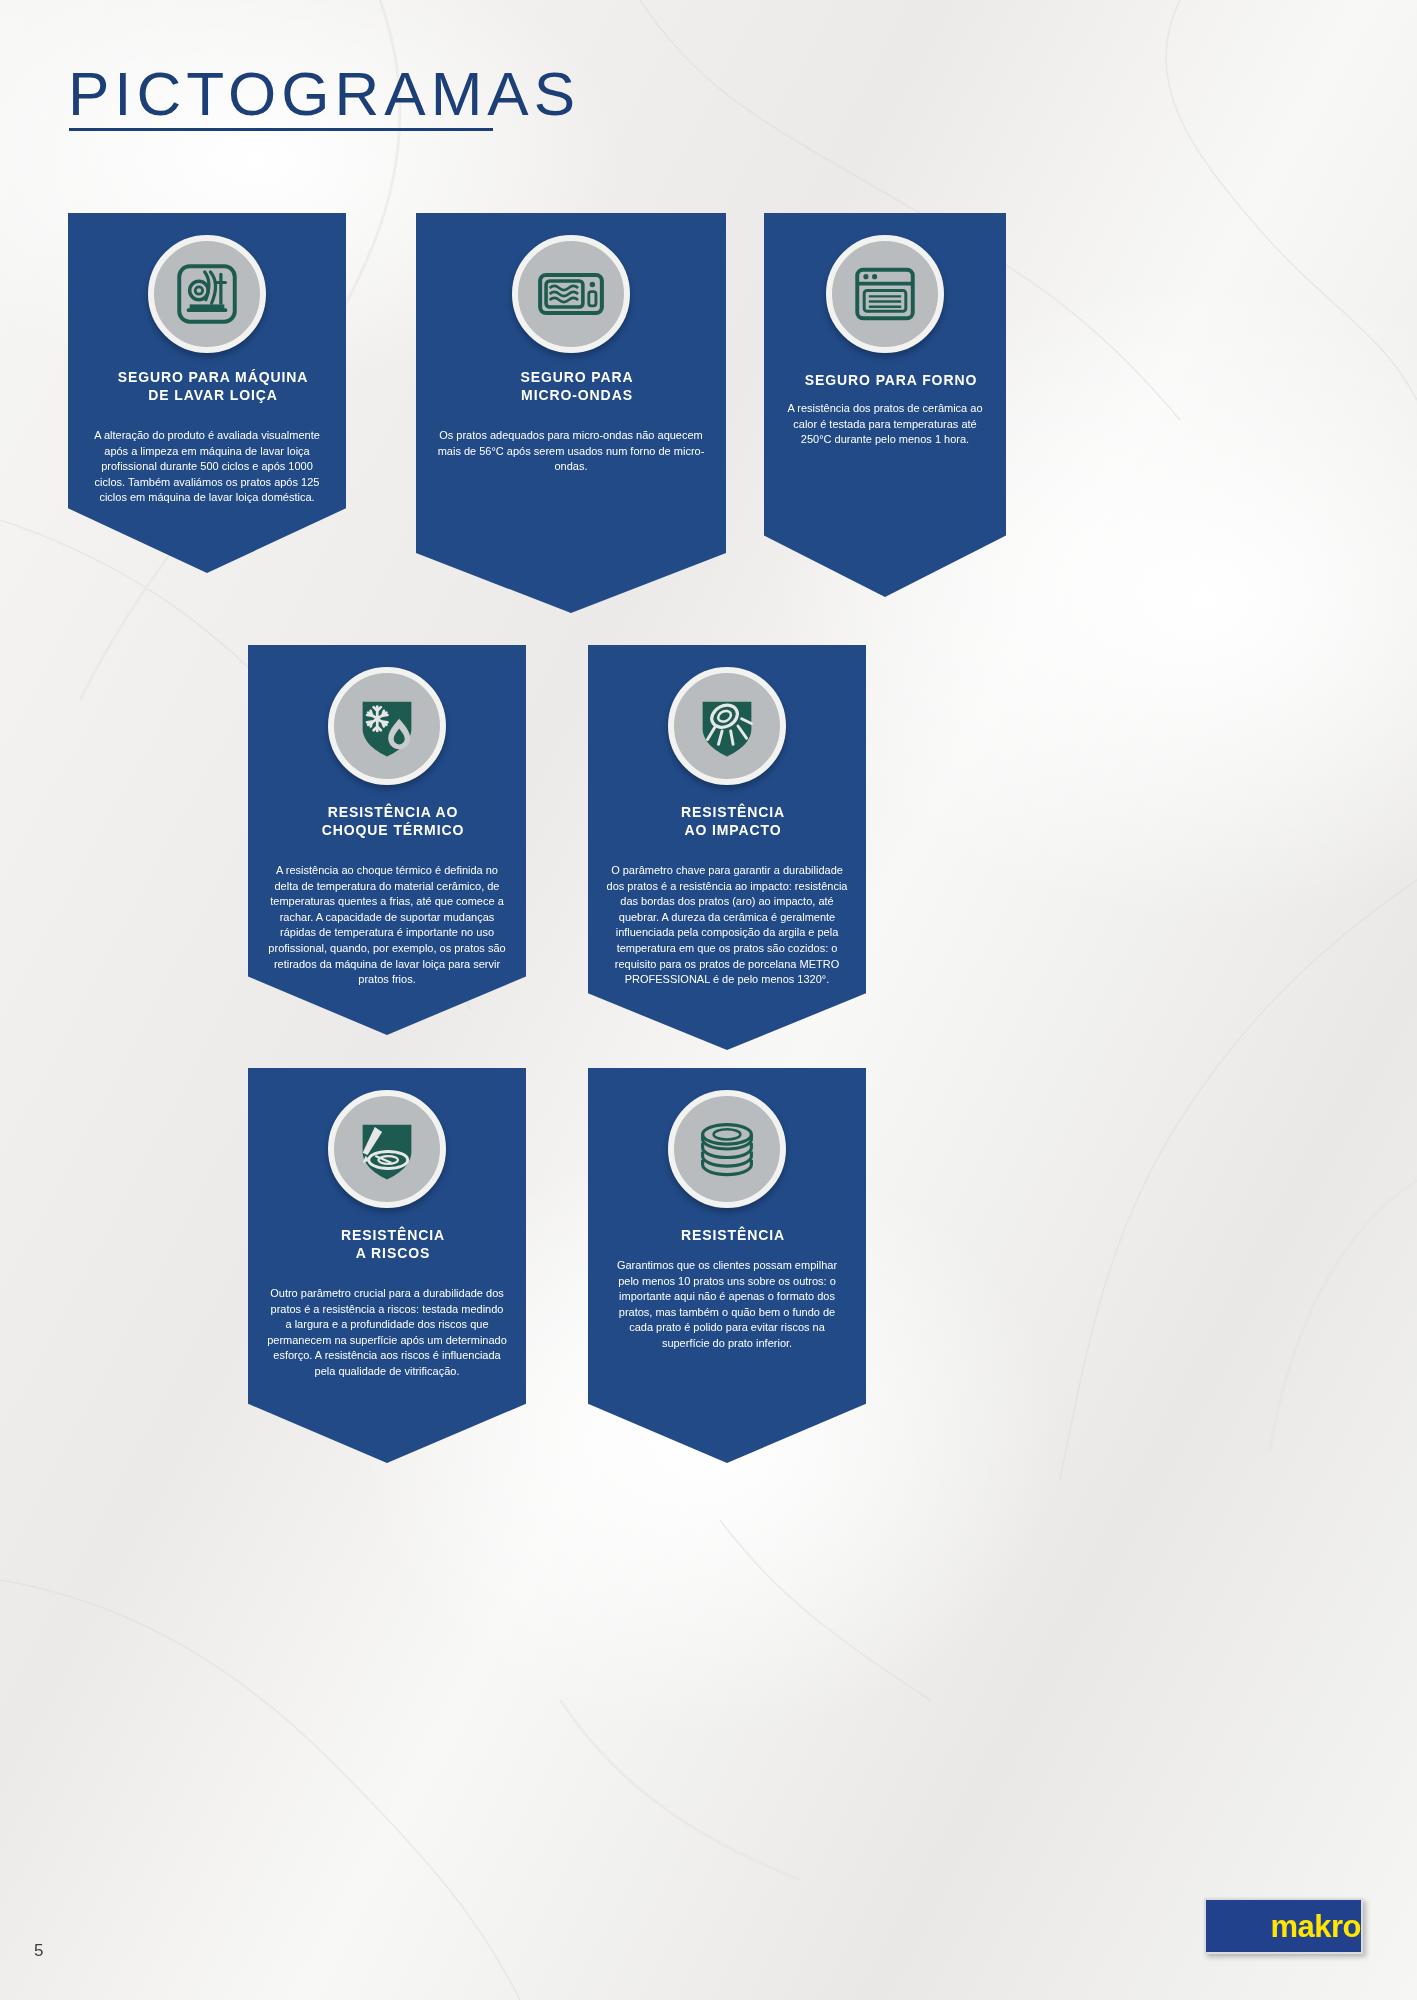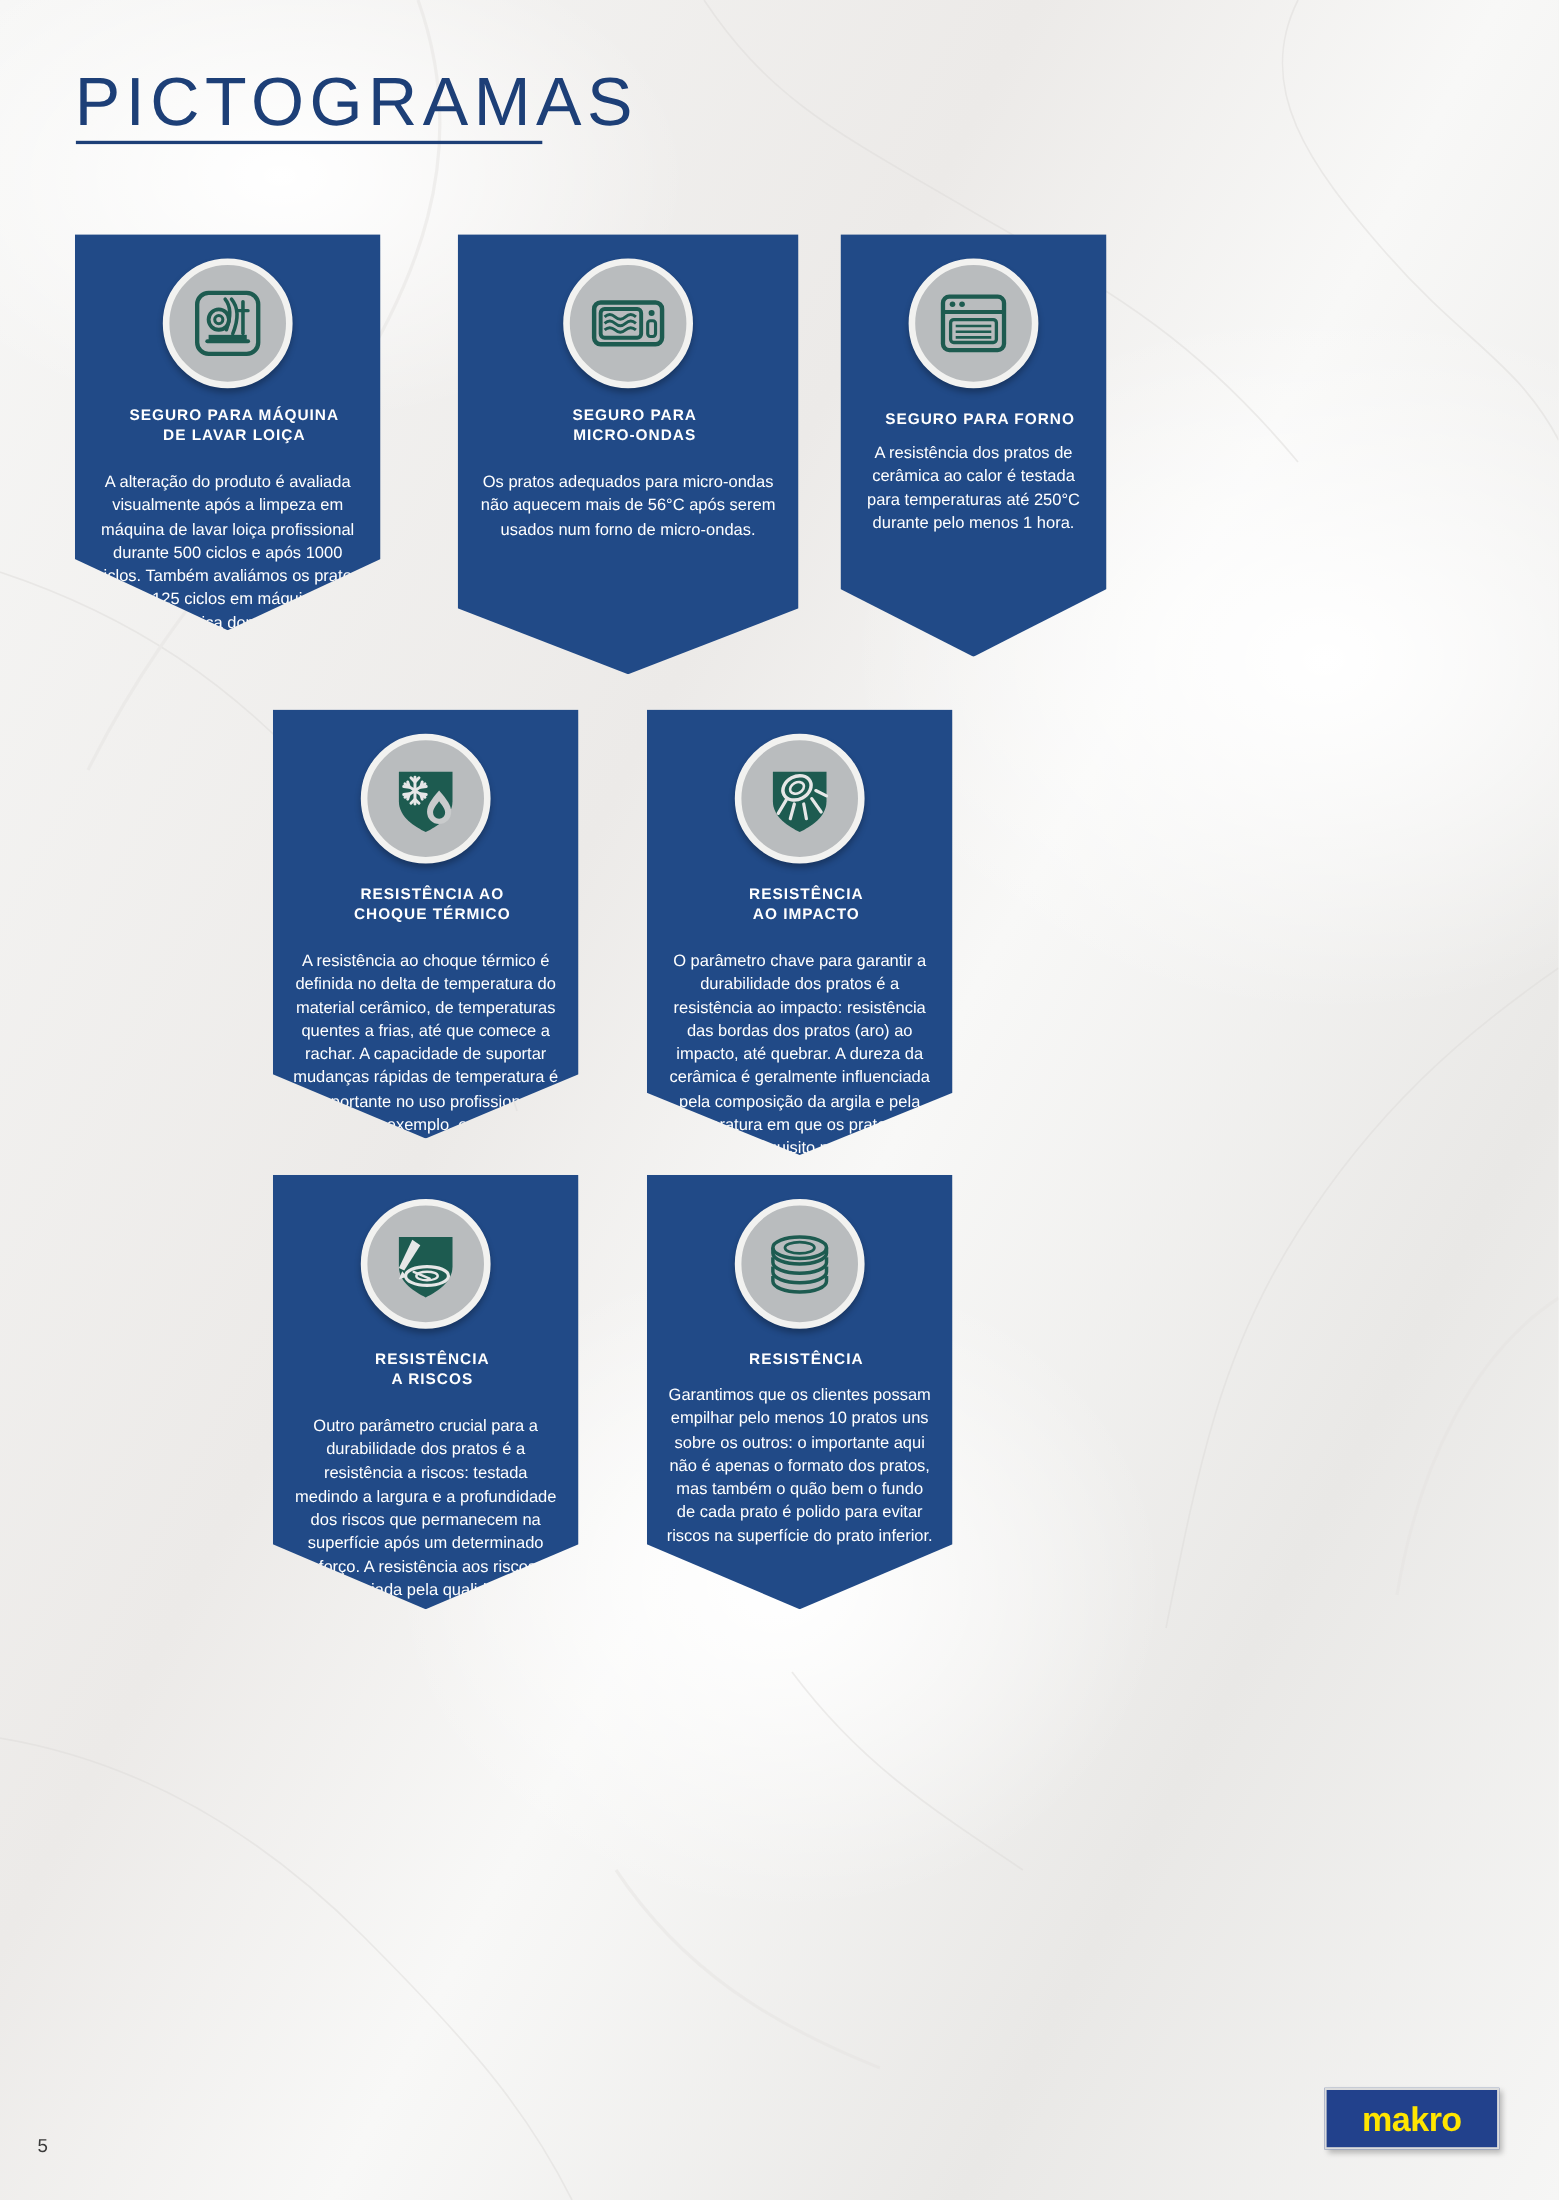--- a/index.html
+++ b/index.html
@@ -53,36 +53,36 @@
     box-shadow:0 4px 6px rgba(0,0,0,.28);
   }
   .badge svg{display:block;}
   .c-title{
     position:absolute;left:12px;right:0;
     font-size:14px;font-weight:bold;letter-spacing:.9px;
     line-height:1.32;
   }
   .c-body{
     position:absolute;left:0;right:0;
-    font-size:15px;line-height:1.42;
+    font-size:11px;line-height:1.42;
     padding:0 18px;box-sizing:border-box;
     font-weight:400;
   }
 
   
   .pagenum{
     position:absolute;left:34px;top:1941px;
     font-size:17px;color:#3a3a3a;
   }
   .logo{
     position:absolute;left:1204px;top:1898px;
     width:155px;height:52px;
     background:#22418c;
     border:2px solid #dcdcdc;
-    display:flex;align-items:center;justify-content:center;
+    display:flex;align-items:center;justify-content:flex-end;
     box-shadow:3px 3px 5px rgba(0,0,0,.25);
   }
   .logo span{
     color:#ffe500;font-size:31px;font-weight:bold;
     letter-spacing:-.5px;line-height:1;
   }
 </style>
 </head>
 <body>
 

